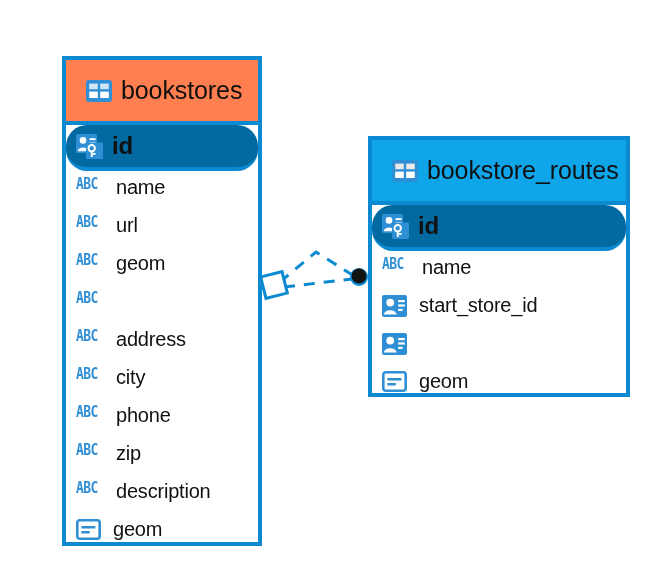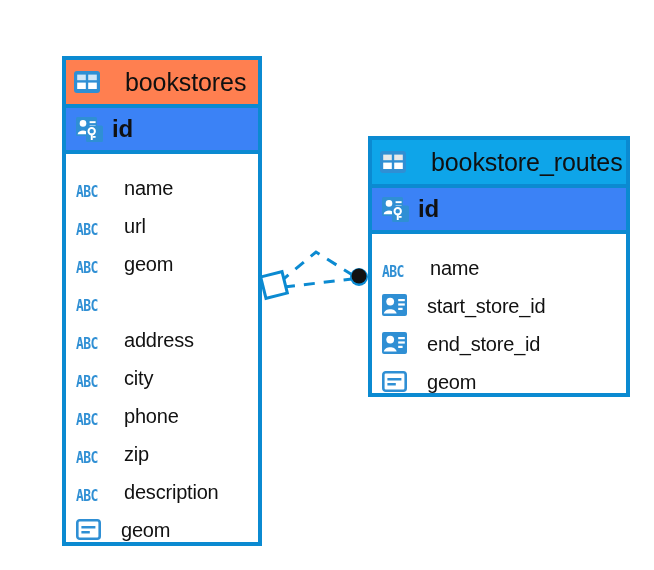--- a/index.html
+++ b/index.html
@@ -21,23 +21,23 @@
     position: absolute;
     box-sizing: border-box;
     border: 4px solid #0b8ad1;
     background: #ffffff;
   }
 
   .entity-header {
     box-sizing: border-box;
     display: flex;
     align-items: center;
-    gap: 25px;
-    padding: 0 8px;
-    height: 48px;
+    gap: 9px;
+    padding: 0 20px;
+    height: 65px;
     border-bottom: 4px solid #0b8ad1;
   }
   .entity-header.accent   { background: #ff7f50; }
   .entity-header.neutral  { background: #0ea5e9; }
 
   .entity-title {
     font-size: 25px;
     color: #101010;
     line-height: 1;
     white-space: nowrap;
@@ -46,34 +46,35 @@
 
   
   .pk-row {
     box-sizing: border-box;
     display: flex;
     align-items: center;
     gap: 9px;
     padding: 0 10px;
     height: 46px;
     border-bottom: 4px solid #0b8ad1;
-    background: #3b82f6;
+    background: #0369a1;
+    border-radius: 21px;
   }
   .pk-row .field-label {
     font-weight: bold;
     font-size: 24px;
   }
 
   .field-list {
     padding: 6px 0 6px 0;
   }
   .field-row {
     display: flex;
-    align-items: flex-end;
-    gap: 20px;
+    align-items: flex-start;
+    gap: 12px;
     padding: 0 10px;
     height: 38px;
   }
   .field-label {
     font-size: 20px;
     color: #111111;
     line-height: 1;
     white-space: nowrap;
     letter-spacing: -0.2px;
   }
@@ -262,21 +263,20 @@
       <span class="icon">
         <svg width="25" height="22" viewBox="0 0 25 22">
           <rect x="0" y="0" width="25" height="22" rx="2" fill="#2f8fd4"></rect>
           <circle cx="8.2" cy="7.6" r="3.9" fill="#ffffff"></circle>
           <path d="M1.8 19.6 C2.8 13.8 13.6 13.8 14.6 19.6 Z" fill="#ffffff"></path>
           <rect x="16.2" y="5.0" width="6.6" height="2.2" fill="#ffffff"></rect>
           <rect x="16.2" y="9.4" width="6.6" height="2.2" fill="#ffffff"></rect>
           <rect x="16.2" y="13.8" width="4.4" height="2.2" fill="#ffffff"></rect>
         </svg>
       </span>
-      <span class="field-label">end_store_id</span>
     </div>
 
     <div class="field-row">
       <span class="icon">
         <svg width="25" height="21" viewBox="0 0 25 21">
           <rect x="1.3" y="1.3" width="22.4" height="18.4" rx="2.5" fill="#ffffff" stroke="#2f8fd4" stroke-width="2.6"></rect>
           <rect x="5.4" y="7.0" width="14" height="2.5" fill="#2f8fd4"></rect>
           <rect x="5.4" y="12.0" width="8.4" height="2.5" fill="#2f8fd4"></rect>
         </svg>
       </span>

